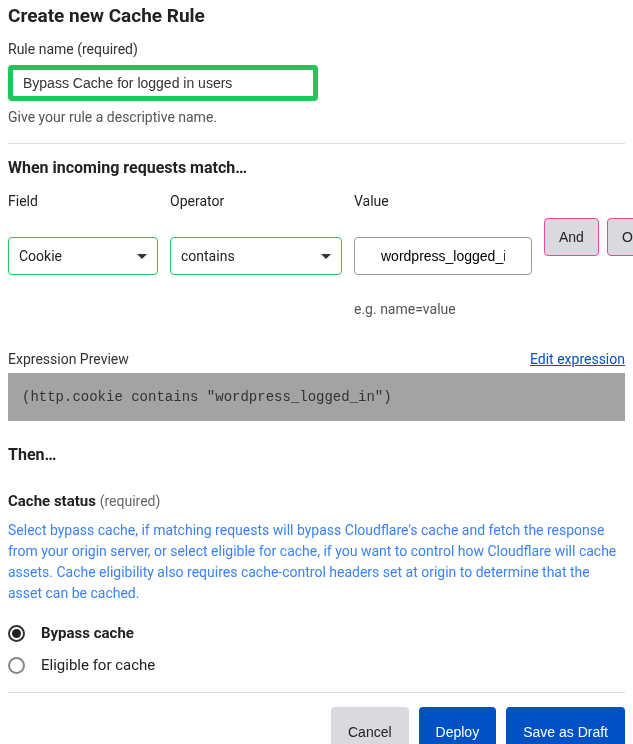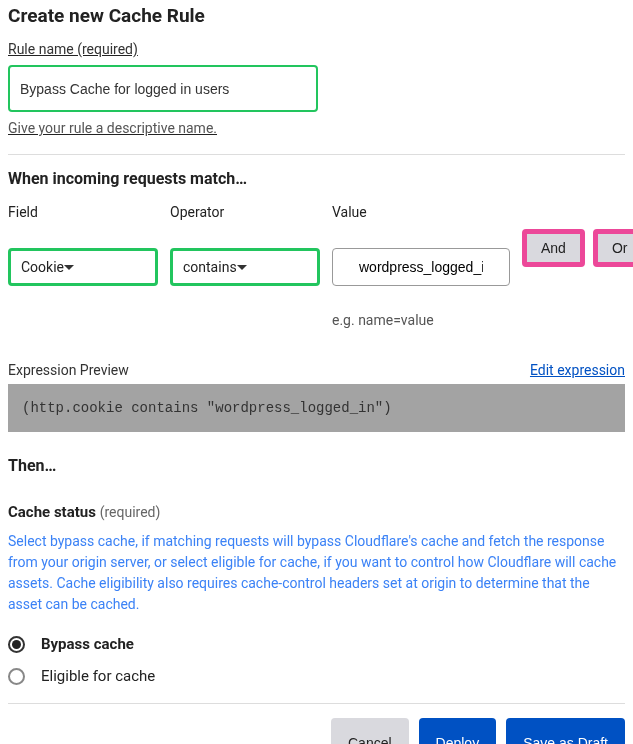--- a/index.html
+++ b/index.html
@@ -21,76 +21,75 @@
       margin-bottom: 14px;
     }
     .field-label {
       font-size: 14px;
       color: #333;
       margin-bottom: 8px;
       display: block;
     }
     .text-input {
       width: 310px;
-      height: 47px;
+      height: 36px;
       padding: 8px 10px;
       font-size: 14px;
-      border: 2px solid #22c55e;
+      border: 5px solid #22c55e;
       border-radius: 4px;
       color: #333;
     }
     .hint {
       font-size: 14px;
       color: #555;
       margin-top: 8px;
     }
     .divider {
       border: none;
       border-top: 1px solid #ddd;
       margin: 18px 0 14px 0;
     }
     .section-title {
       font-size: 16px;
       font-weight: 700;
       margin-bottom: 16px;
     }
     .rule-name-block {
       margin-bottom: 3px;
-      text-decoration: underline;
     }
     .match-row {
       display: flex;
       gap: 12px;
       align-items: flex-start;
     }
     .match-col {
       display: flex;
       flex-direction: column;
       gap: 20px;
     }
     .col-label {
       font-size: 14px;
       margin-bottom: 8px;
       color: #222;
     }
     .select-box {
       width: 150px;
       height: 38px;
       padding: 8px 10px;
-      border: 3px solid #22c55e;
+      border: 1px solid #22c55e;
       border-radius: 4px;
       background: #fff;
       font-size: 14px;
       display: flex;
       align-items: center;
-      justify-content: flex-start;
+      justify-content: space-between;
       cursor: pointer;
     }
     .select-box.operator {
-      width: 150px;
+      width: 172px;
     }
     .value-input {
       width: 178px;
       height: 38px;
       padding: 8px 26px;
       font-size: 14px;
       border: 1px solid #999;
       border-radius: 4px;
     }
     .caret {
@@ -102,21 +101,21 @@
     }
     .button-col {
       padding-top: 25px;
       display: flex;
       gap: 8px;
     }
     .logic-btn {
       height: 38px;
       padding: 0 14px;
       background: #d9d9de;
-      border: 5px solid #ec4899;
+      border: 1px solid #ec4899;
       border-radius: 4px;
       font-size: 14px;
       cursor: pointer;
       color: #222;
     }
     .value-hint {
       font-size: 14px;
       color: #555;
       margin-top: 6px;
     }

